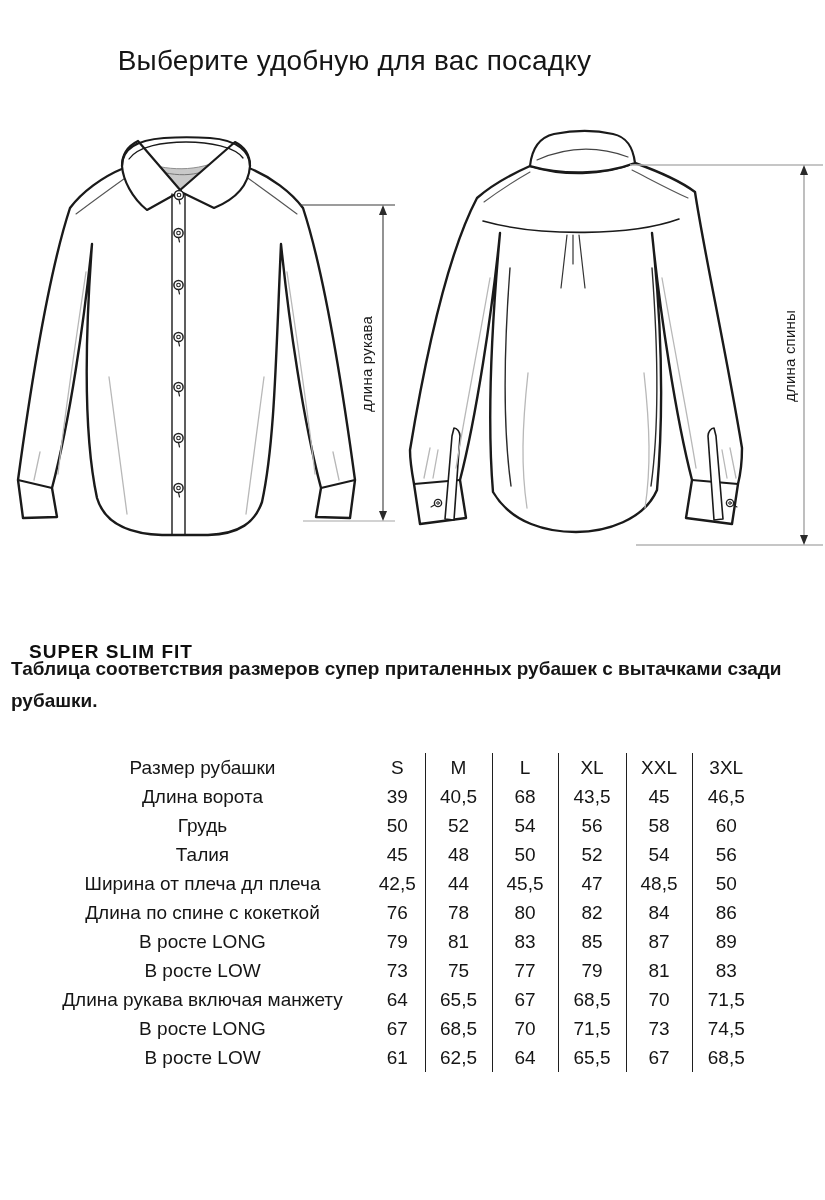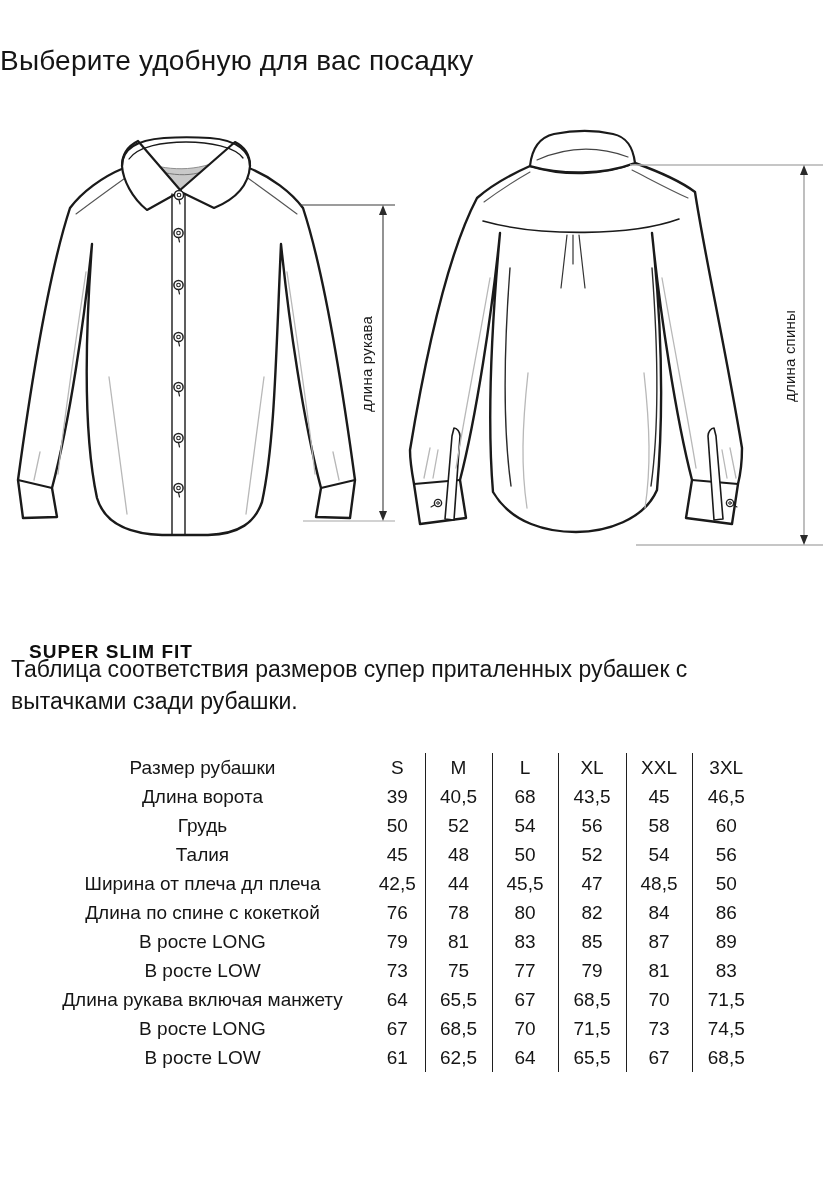--- a/index.html
+++ b/index.html
@@ -3,39 +3,39 @@
 <meta charset="utf-8">
 <style>
   html,body{margin:0;padding:0;}
   body{
     width:825px;height:1200px;position:relative;background:#ffffff;
     font-family:"Liberation Sans","DejaVu Sans",sans-serif;
     color:#1b1b1b;overflow:hidden;
   }
   .page-title{
     position:absolute;top:44px;left:0;width:709px;
-    font-size:28px;line-height:34px;font-weight:400;text-align:left;
+    font-size:28px;line-height:34px;font-weight:400;text-align:center;
     letter-spacing:0.2px;color:#151515;margin:0;
   }
   .figure{position:absolute;top:0;left:0;width:825px;height:600px;}
   .shirt-svg{position:absolute;}
   #front-shirt{left:14px;top:122px;}
   #back-shirt{left:400px;top:118px;}
   #measure-overlay{position:absolute;left:0;top:0;}
   .vlabel{
     position:absolute;white-space:nowrap;font-size:15px;color:#1a1a1a;
     transform:translate(-50%,-50%) rotate(-90deg);letter-spacing:0.2px;
   }
   .section-heading{
     position:absolute;top:623px;left:11px;margin:18px;
     font-size:19px;font-weight:700;letter-spacing:1px;color:#0e0e0e;
   }
   .section-desc{
     position:absolute;top:653px;left:11px;width:784px;margin:0;
-    font-size:23px;line-height:32px;font-weight:400;color:#151515;
+    font-size:19px;line-height:32px;font-weight:700;color:#151515;
   }
   table.size-table{
     position:absolute;top:753px;left:35px;
     border-collapse:collapse;table-layout:fixed;
     font-size:19px;color:#151515;
   }
   table.size-table td{height:29px;padding:0;vertical-align:middle;}
   table.size-table td.lbl{text-align:center;}
   table.size-table td.val{text-align:center;}
   table.size-table td.sep{border-left:1px solid #1f1f1f;}

